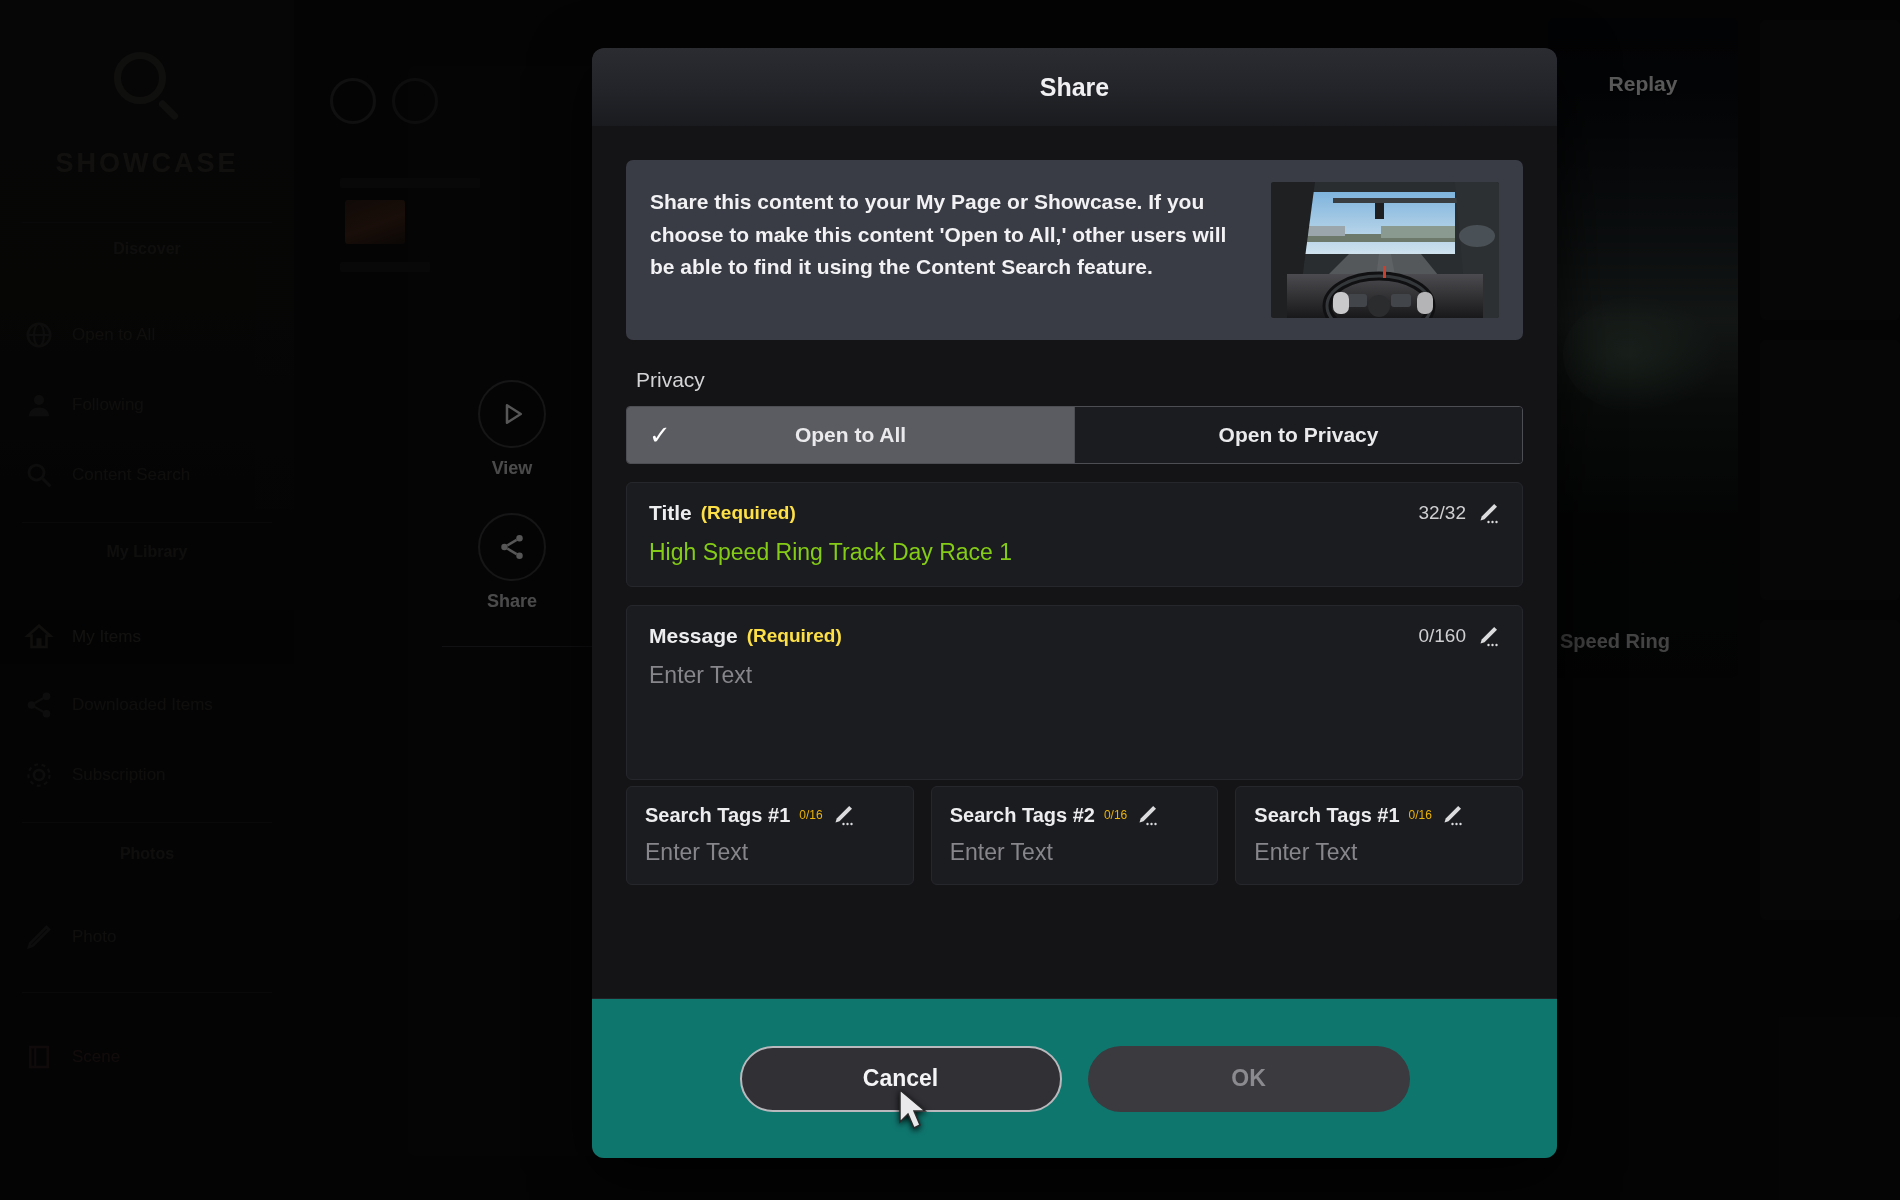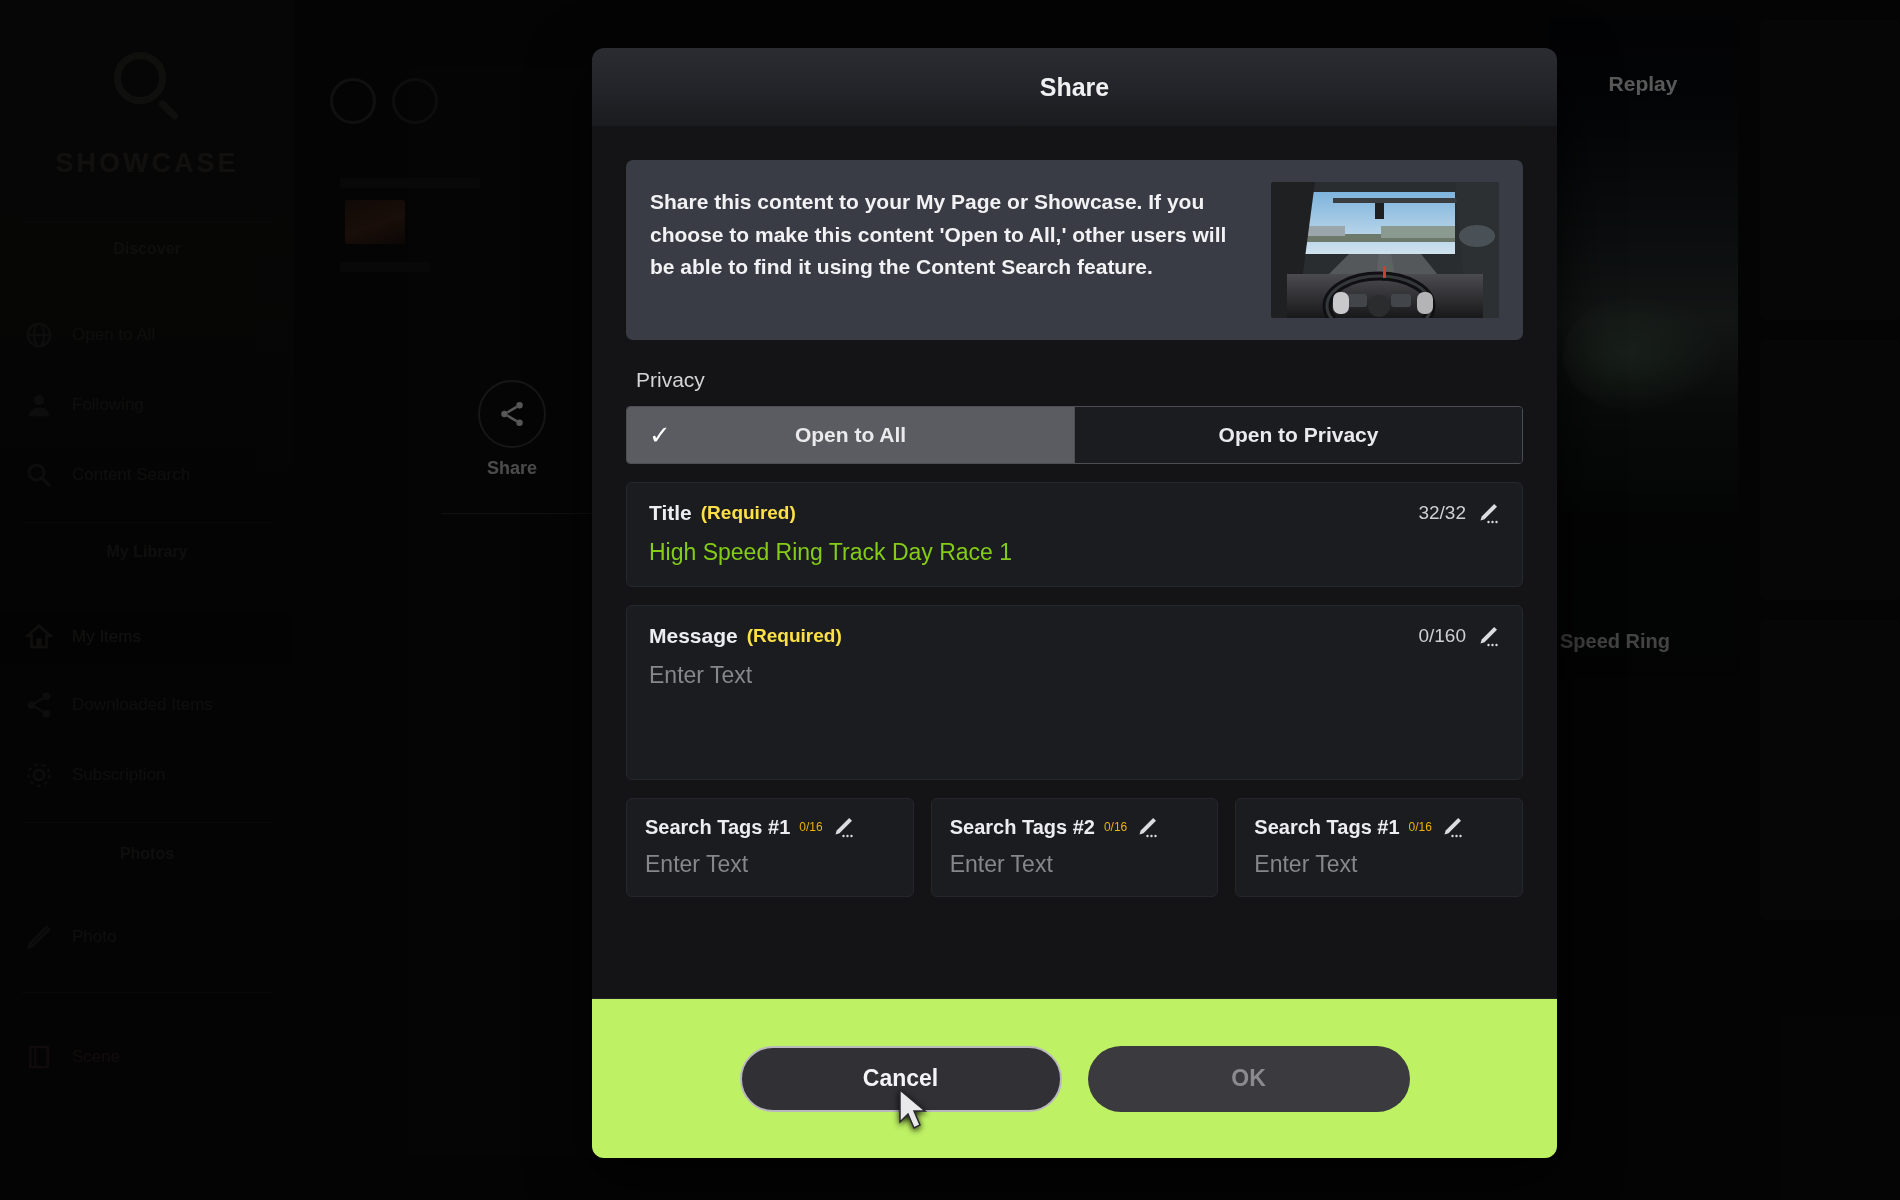--- a/index.html
+++ b/index.html
@@ -364,21 +364,21 @@
     font-size: 23px;
     color: #84cc16;
   }
   .field-value.ph { color: #86868b; }
   .msg-card { min-height: 175px; }
 
   
   .tags-row {
     display: flex;
     gap: 17px;
-    margin-top: 18px;
+    margin-top: 6px;
     border-radius: 26px;
   }
   .tag-card {
     flex: 1 1 0;
     background: #1b1c20;
     border: 1px solid #26272c;
     border-radius: 6px;
     padding: 16px 18px 18px;
   }
   .tag-head {
@@ -395,21 +395,21 @@
     font-size: 12px;
     color: #eab308;
     margin: 0 8px 0 9px;
   }
 
   
   .modal-footer {
     flex: 0 0 auto;
     height: 160px;
     border-top: 1px solid #212126;
-    background: #bef264;
+    background: #0f766e;
     display: flex;
     align-items: center;
     justify-content: center;
     gap: 26px;
   }
   .btn {
     width: 322px;
     height: 66px;
     border-radius: 33px;
     display: flex;
@@ -535,20 +535,28 @@
       <div class="sb-item red" style="top:1030px;">
         <svg class="ico" viewBox="0 0 24 24">
           <rect x="5" y="4" width="14" height="16" fill="none" stroke="#4a2a28" stroke-width="2"></rect>
           <line x1="9" y1="4" x2="9" y2="20" stroke="#4a2a28" stroke-width="1.6"></line>
         </svg>
         <span class="lbl">Scene</span>
       </div>
     </div>
 
     <div class="rail">
+      <div class="rail-item">
+        <div class="rail-circle">
+          <svg viewBox="0 0 24 24">
+            <path d="M8 5l11 7-11 7z" fill="none" stroke="#e4e4e6" stroke-width="2" stroke-linejoin="round"></path>
+          </svg>
+        </div>
+        <div class="rail-label">View</div>
+      </div>
 
       <div class="rail-item">
         <div class="rail-circle">
           <svg viewBox="0 0 24 24">
             <circle cx="18" cy="5" r="2.6" fill="#e4e4e6"></circle>
             <circle cx="6" cy="12" r="2.6" fill="#e4e4e6"></circle>
             <circle cx="18" cy="19" r="2.6" fill="#e4e4e6"></circle>
             <line x1="8.3" y1="10.7" x2="15.7" y2="6.3" stroke="#e4e4e6" stroke-width="1.9"></line>
             <line x1="8.3" y1="13.3" x2="15.7" y2="17.7" stroke="#e4e4e6" stroke-width="1.9"></line>
           </svg>

